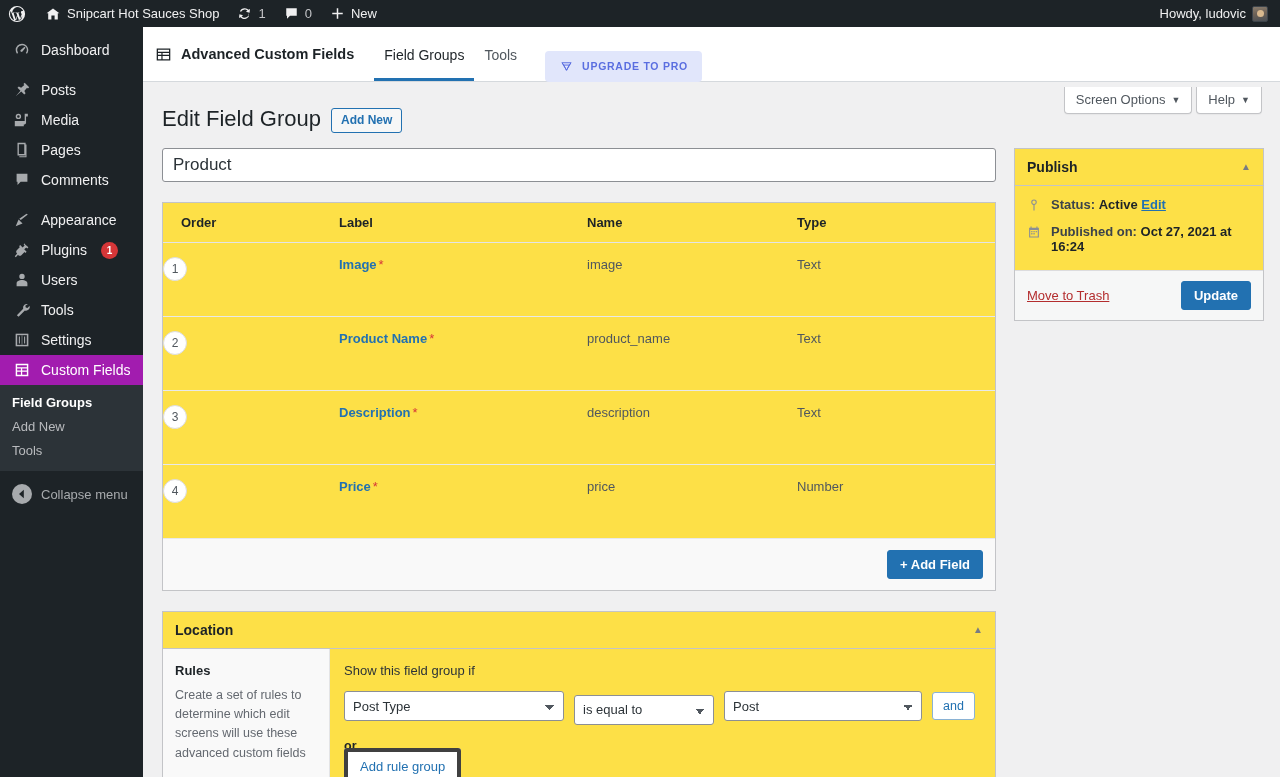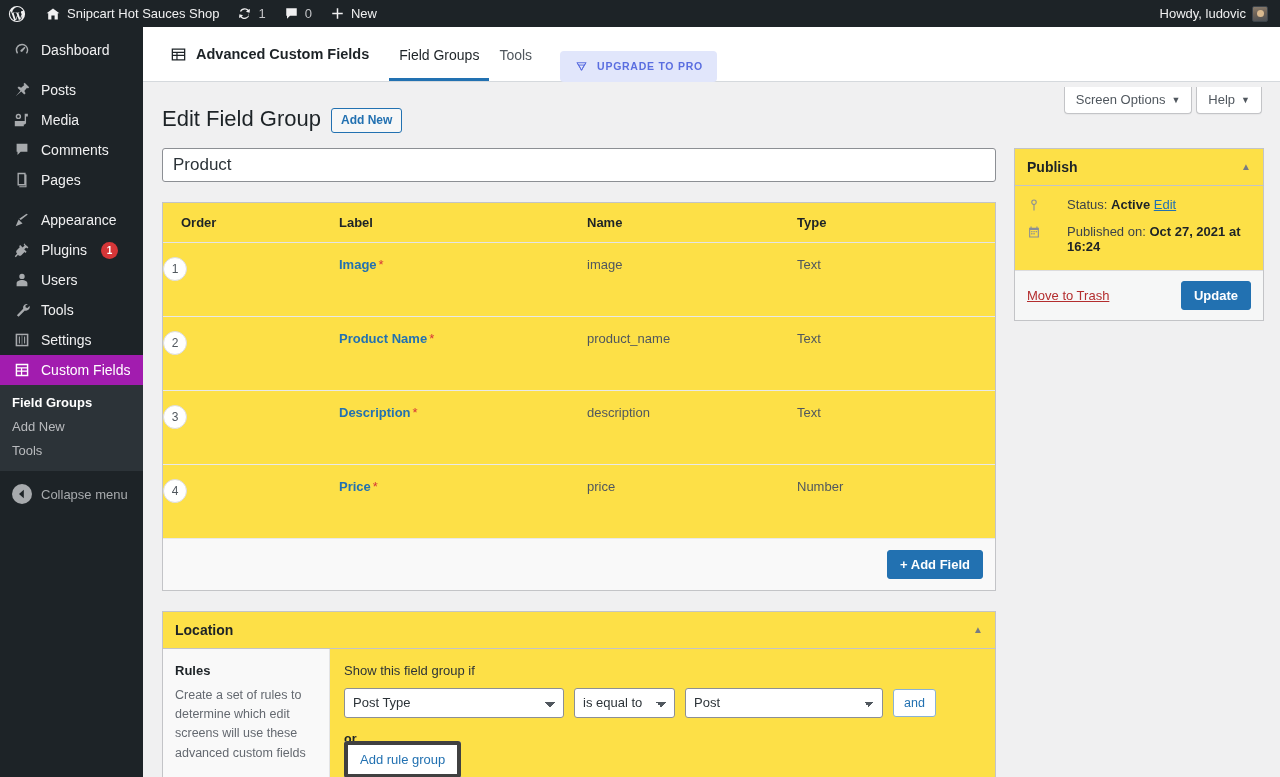--- a/index.html
+++ b/index.html
@@ -98,21 +98,21 @@
     display: flex; align-items: center; justify-content: center;
   }
 
   
   #acfbar {
     position: absolute; top: 27px; left: 143px;
     width: 1137px; height: 55px;
     background: #fff;
     border-bottom: 1px solid #d5d9dd;
     display: flex; align-items: center;
-    padding-left: 27px;
+    padding-left: 12px;
     gap: 0;
     z-index: 20;
   }
   .acf-brand {
     display: flex; align-items: center; gap: 9px;
     font-size: 14.5px; font-weight: bold; color: #1d2327;
     margin-right: 20px;
   }
   .acf-tab {
     font-size: 14px; color: #50575e;
@@ -253,37 +253,37 @@
     font-family: "Liberation Sans", sans-serif;
     appearance: none; -webkit-appearance: none;
     background-image:
       linear-gradient(45deg, transparent 50%, #50575e 50%),
       linear-gradient(135deg, #50575e 50%, transparent 50%);
     background-position: calc(100% - 13px) 13px, calc(100% - 8px) 13px;
     background-size: 5px 5px, 5px 5px;
     background-repeat: no-repeat;
   }
   select.w-param { width: 220px; }
-  select.w-op    { width: 101px; }
+  select.w-op    { width: 140px; margin-top: 7px; }
   select.w-val   { width: 198px; }
   .and-btn {
     border: 1px solid #8ab2d4; background: #fff; color: #2271b1;
     border-radius: 3px; font-size: 12.5px; padding: 6px 10px;
   }
   .or-label { font-size: 12.5px; font-weight: bold; color: #1d2327; margin: 14px 0 6px 0; }
   .addgroup-btn {
     border: 4px solid #404040; background: #fff; color: #2271b1;
     border-radius: 3px; font-size: 13px; padding: 7px 12px;
   }
 
   
   .pub-body { padding: 11px 12px 4px 12px; }
   .pub-line {
-    display: flex; align-items: flex-start; gap: 24px;
-    font-size: 13px; color: #3c434a; margin-bottom: 12px;
+    display: flex; align-items: flex-start; gap: 8px;
+    font-size: 13px; color: #3c434a; margin-bottom: 12px; font-weight: bold;
   }
   .pub-line .pl-ico { color: #8c8f94; width: 16px; flex: none; margin-top: 1px; }
   .pub-line b { color: #1d2327; }
   a.link { color: #2271b1; text-decoration: underline; }
   a.link-trash { color: #b32d2e; text-decoration: underline; }
   .pub-footer {
     border-top: 1px solid #dcdcde; background: #f6f7f7;
     padding: 10px 12px; display: flex; align-items: center; justify-content: space-between;
   }
 </style>
@@ -365,33 +365,33 @@
       <svg class="ico" width="18" height="18" viewBox="0 0 20 20" fill="currentColor">
         <path d="M6 3a3 3 0 100 6 3 3 0 000-6zm0 1.6a1.4 1.4 0 110 2.8 1.4 1.4 0 010-2.8zM13 3v8.1c-.3-.1-.6-.1-1-.1-1.4 0-2.5.9-2.5 2s1.1 2 2.5 2 2.5-.9 2.5-2V6h2V3h-3.5zM2 11v6h10v-6H2z"></path>
       </svg>
     </span>
     <span class="mi-label">Media</span>
   </div>
 
   <div class="menu-item">
     <span class="mi-ico">
       <svg class="ico" width="18" height="18" viewBox="0 0 20 20" fill="currentColor">
+        <path d="M5 2v14h9V2H5zm1.5 1.5h6v11h-6v-11zM15 4v14H7v-1h7V4h1z"></path>
+      </svg>
+    </span>
+    <span class="mi-label">Pages</span>
+  </div>
+
+  <div class="menu-item">
+    <span class="mi-ico">
+      <svg class="ico" width="18" height="18" viewBox="0 0 20 20" fill="currentColor">
         <path d="M4 3h12v9H8.5L5 15.5V12H4V3z"></path>
       </svg>
     </span>
     <span class="mi-label">Comments</span>
-  </div>
-
-  <div class="menu-item">
-    <span class="mi-ico">
-      <svg class="ico" width="18" height="18" viewBox="0 0 20 20" fill="currentColor">
-        <path d="M5 2v14h9V2H5zm1.5 1.5h6v11h-6v-11zM15 4v14H7v-1h7V4h1z"></path>
-      </svg>
-    </span>
-    <span class="mi-label">Pages</span>
   </div>
 
   <div class="menu-sep"></div>
 
   <div class="menu-item">
     <span class="mi-ico">
       <svg class="ico" width="18" height="18" viewBox="0 0 20 20" fill="currentColor">
         <path d="M15 3l-8 5.5 1.6 1.6L16.5 4 15 3zM6.2 9.4L3 17l7.6-3.2-4.4-4.4z"></path>
       </svg>
     </span>

